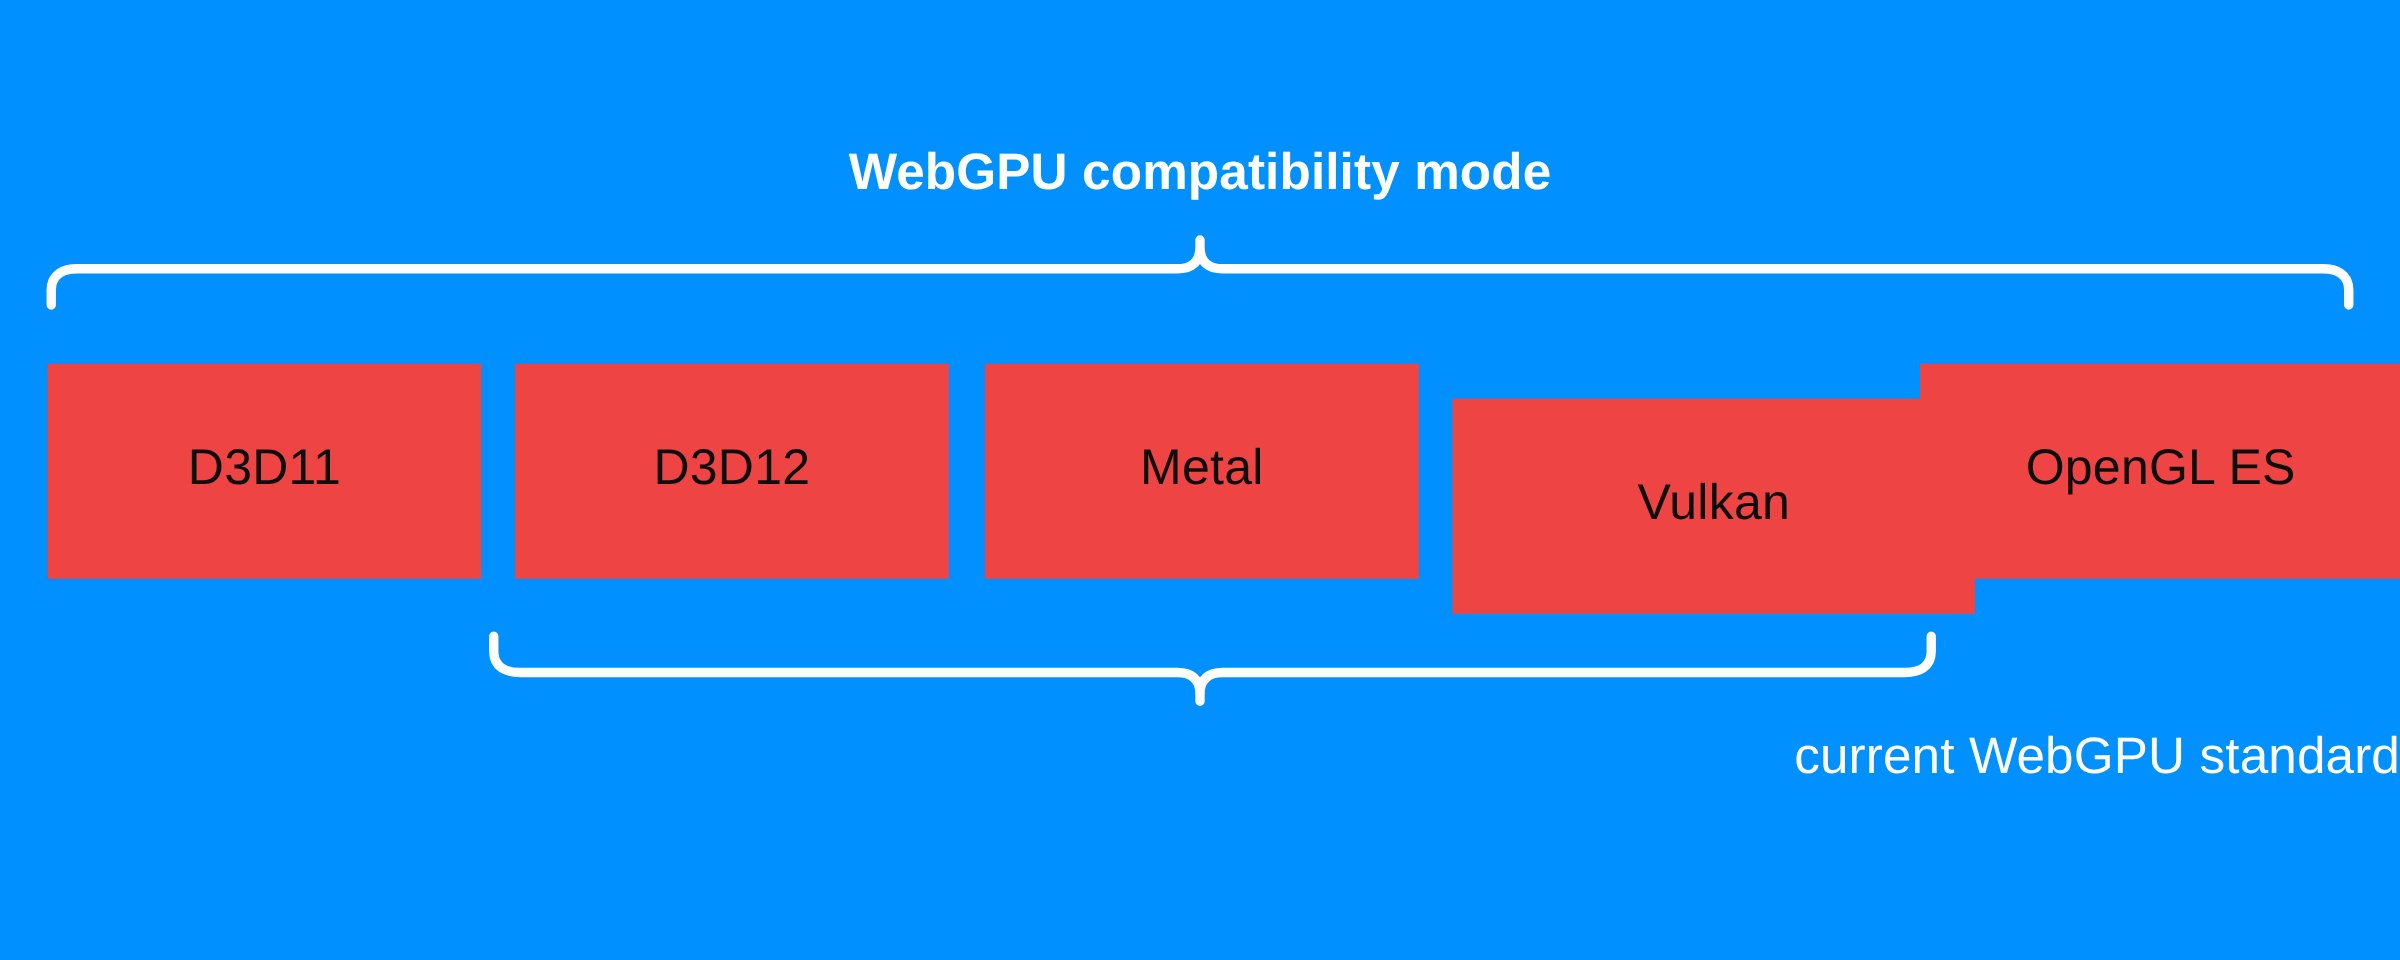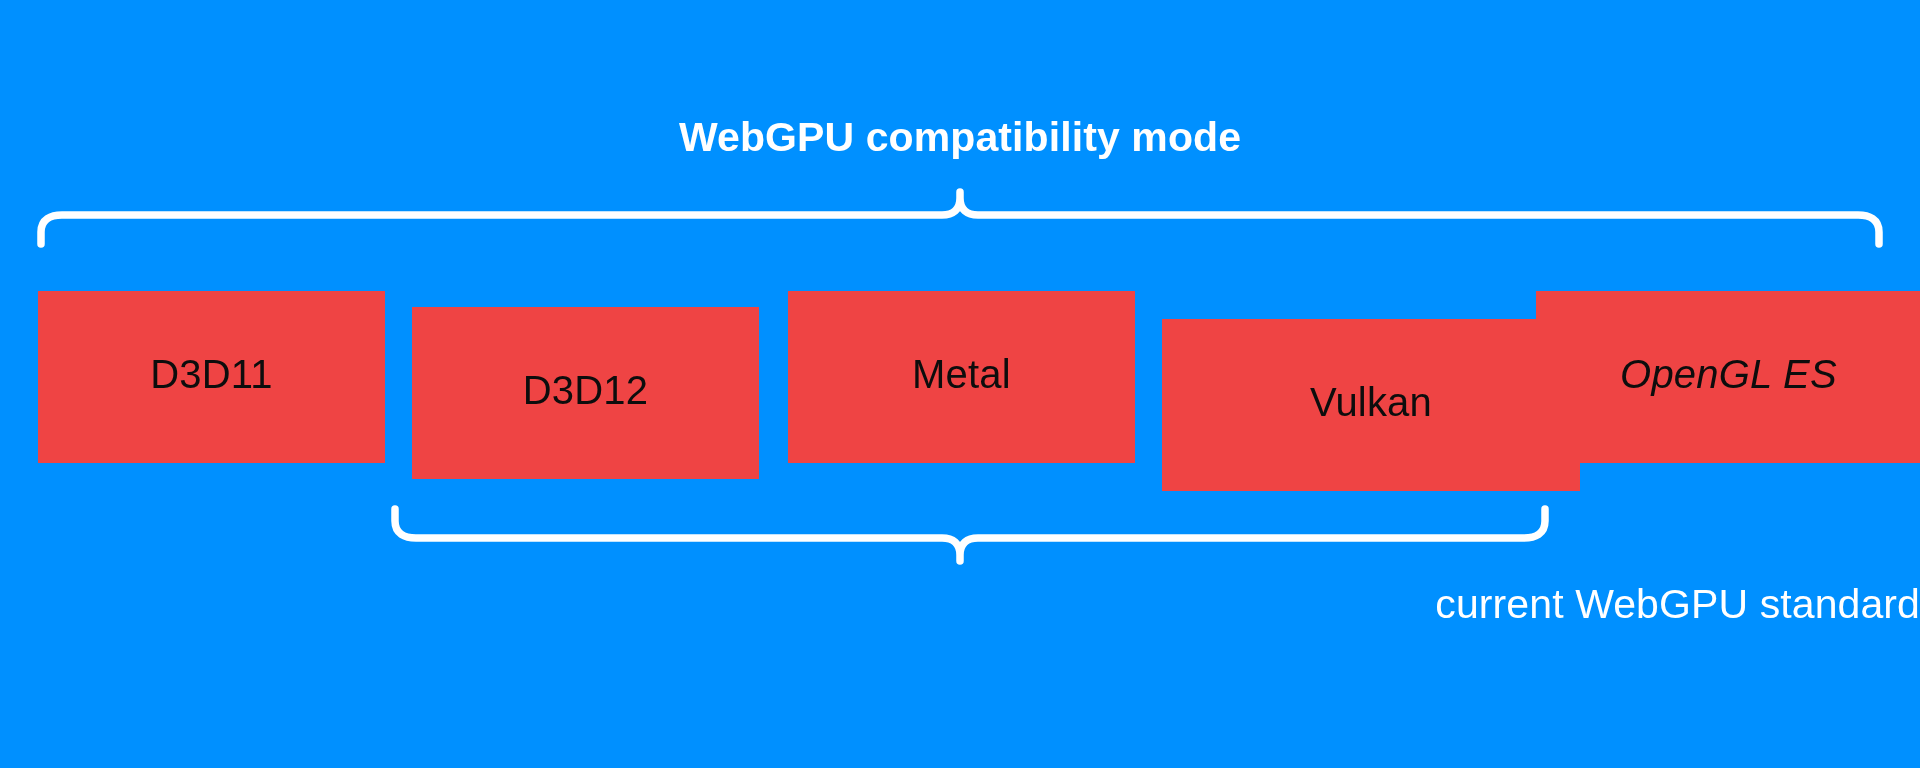--- a/index.html
+++ b/index.html
@@ -124,33 +124,33 @@
              C 1869 29 1879 33 1879 46
              L 1879 58"></path>
   </svg>
 
   <div id="boxes">
 
     <div class="api-box" style="left:0px; width:347px;">
       <span class="api-box-label">D3D11</span>
     </div>
 
-    <div class="api-box" style="left:374px; width:347px;margin-top:16px;">
+    <div class="api-box" style="left:374px; width:347px;">
       <span class="api-box-label">D3D12</span>
     </div>
 
     <div class="api-box" style="left:750px; width:347px;">
       <span class="api-box-label">Metal</span>
     </div>
 
     <div class="api-box" style="left:1124px; width:418px;margin-top:28px;">
       <span class="api-box-label">Vulkan</span>
     </div>
 
-    <div class="api-box" style="left:1498px; width:385px;font-style:italic;">
+    <div class="api-box" style="left:1498px; width:385px;">
       <span class="api-box-label">OpenGL ES</span>
     </div>
 
   </div>
 
   <svg id="bottom-brace" class="brace-svg" viewBox="0 0 1160 62" preserveAspectRatio="none">
     <path class="brace-path" d="M 5 4
              L 5 16
              C 5 29 15 33 26 33
              L 552 33

